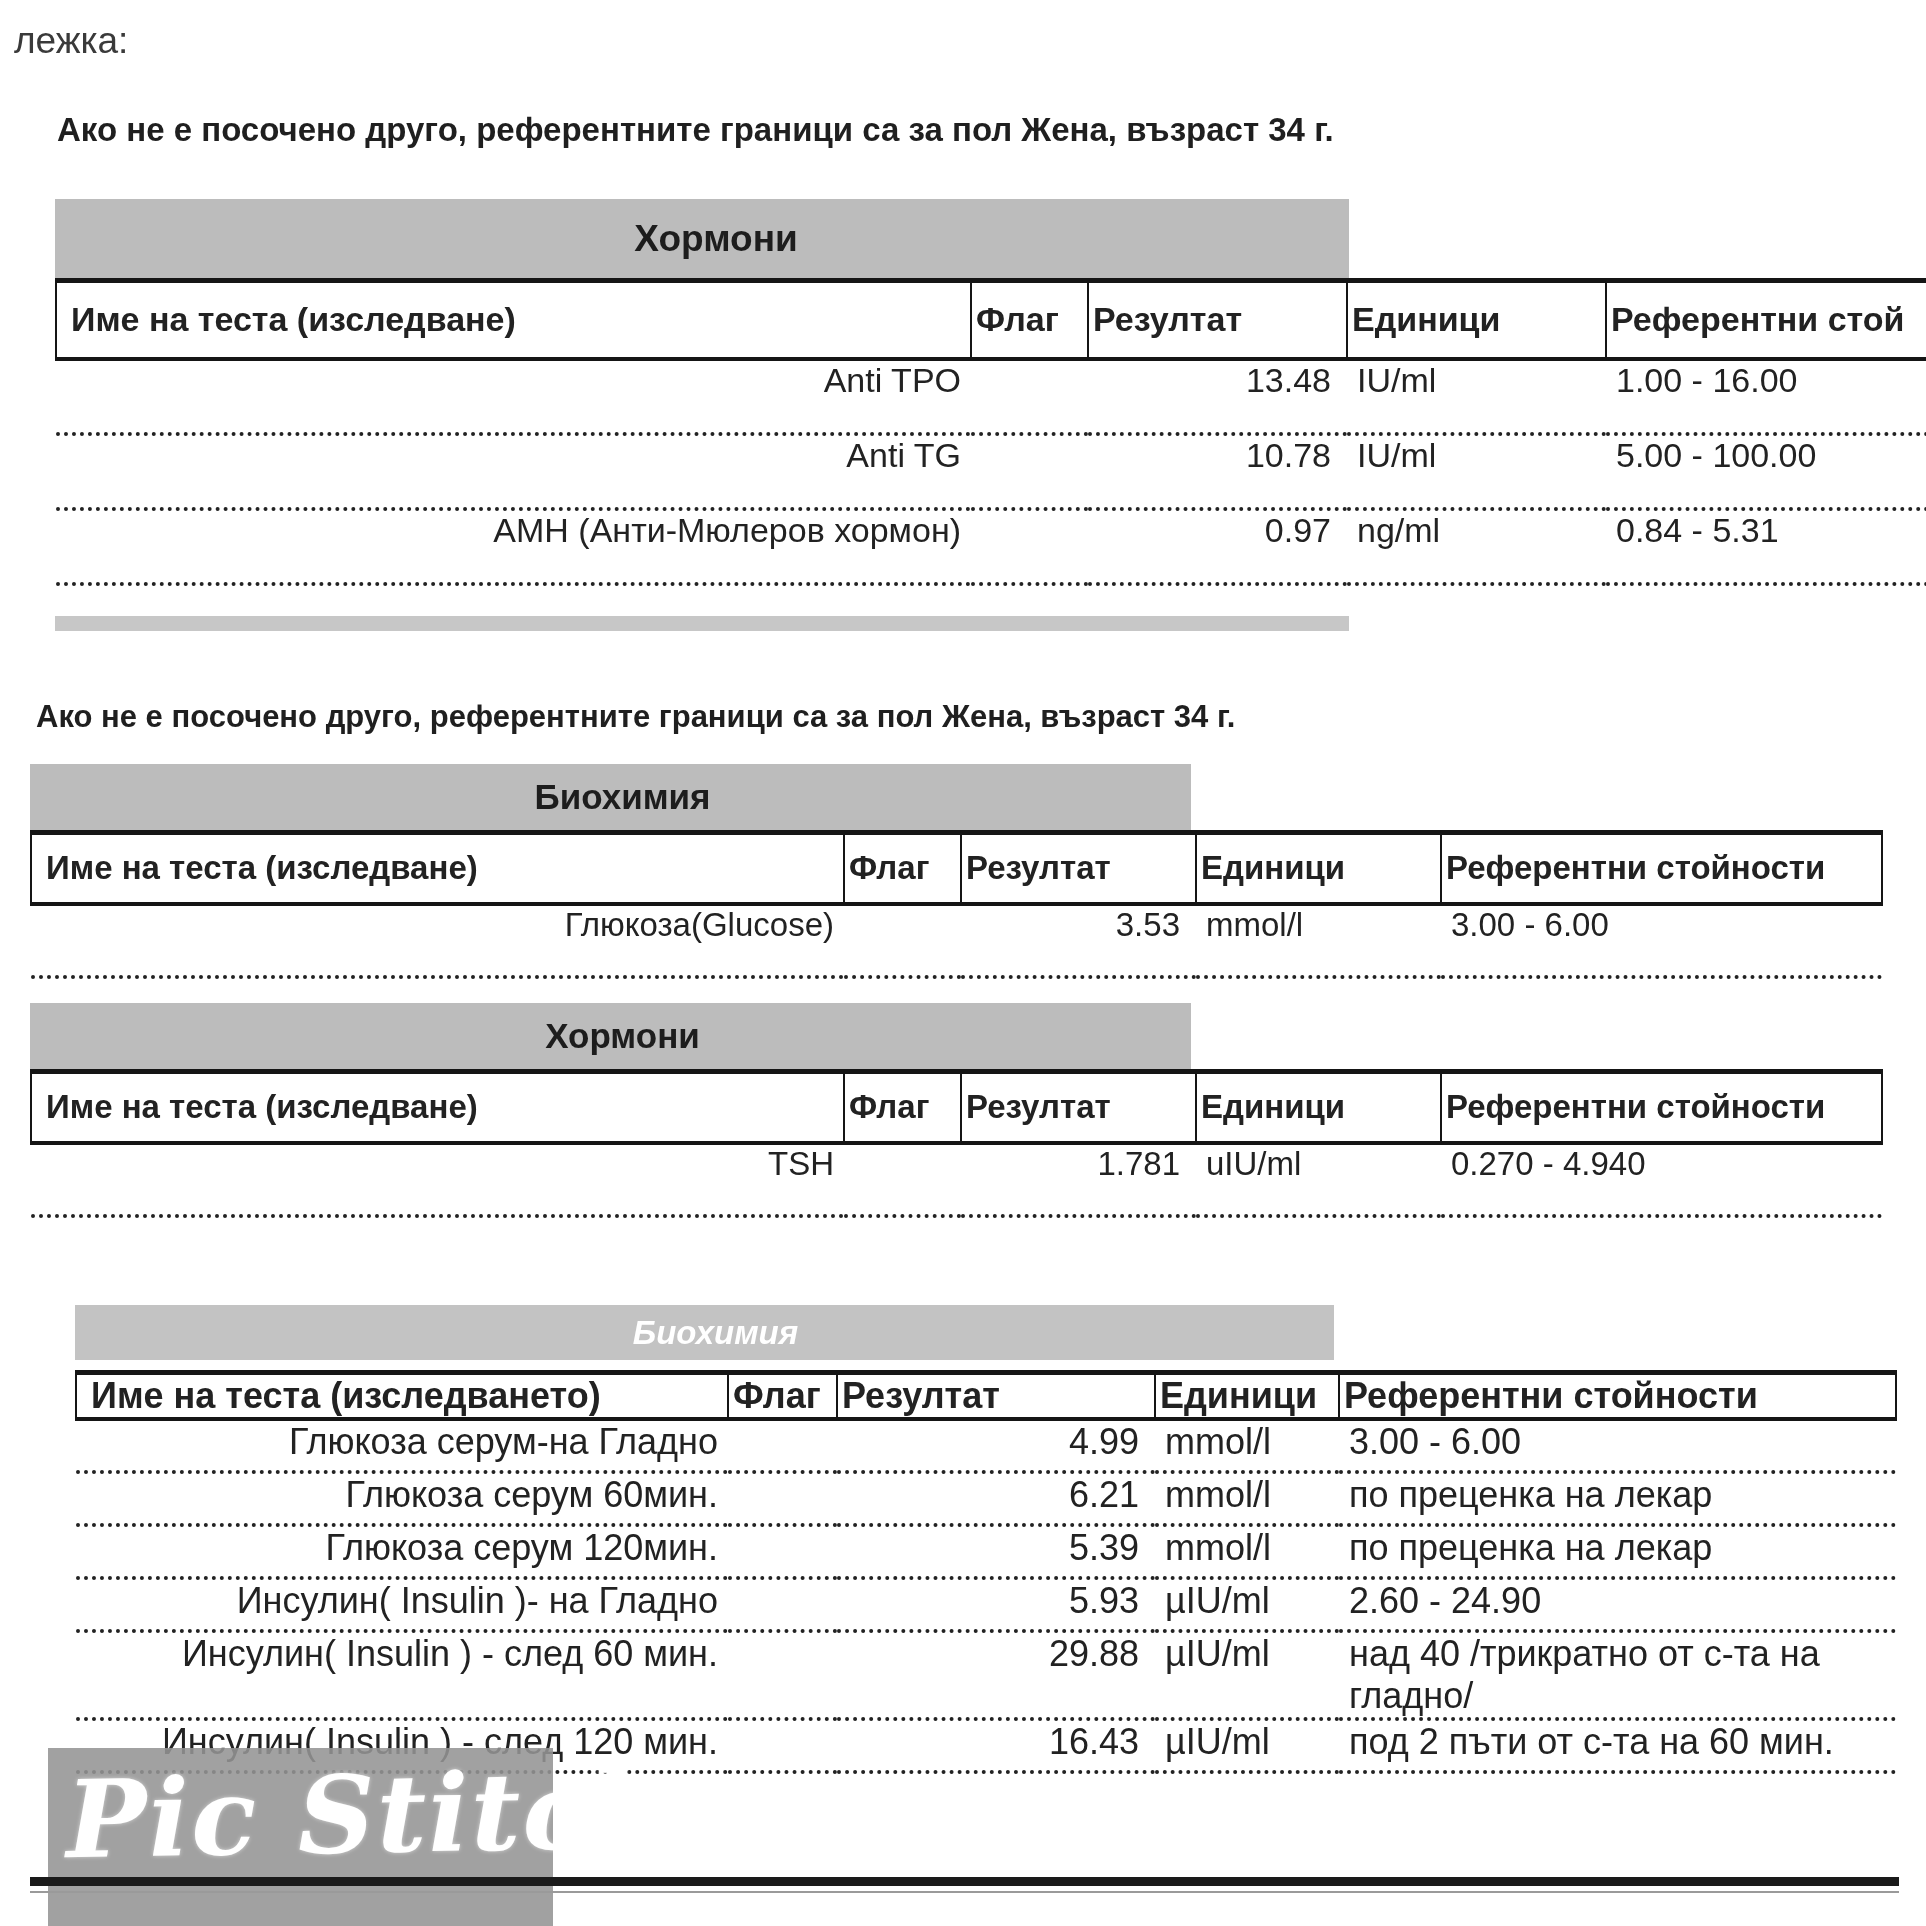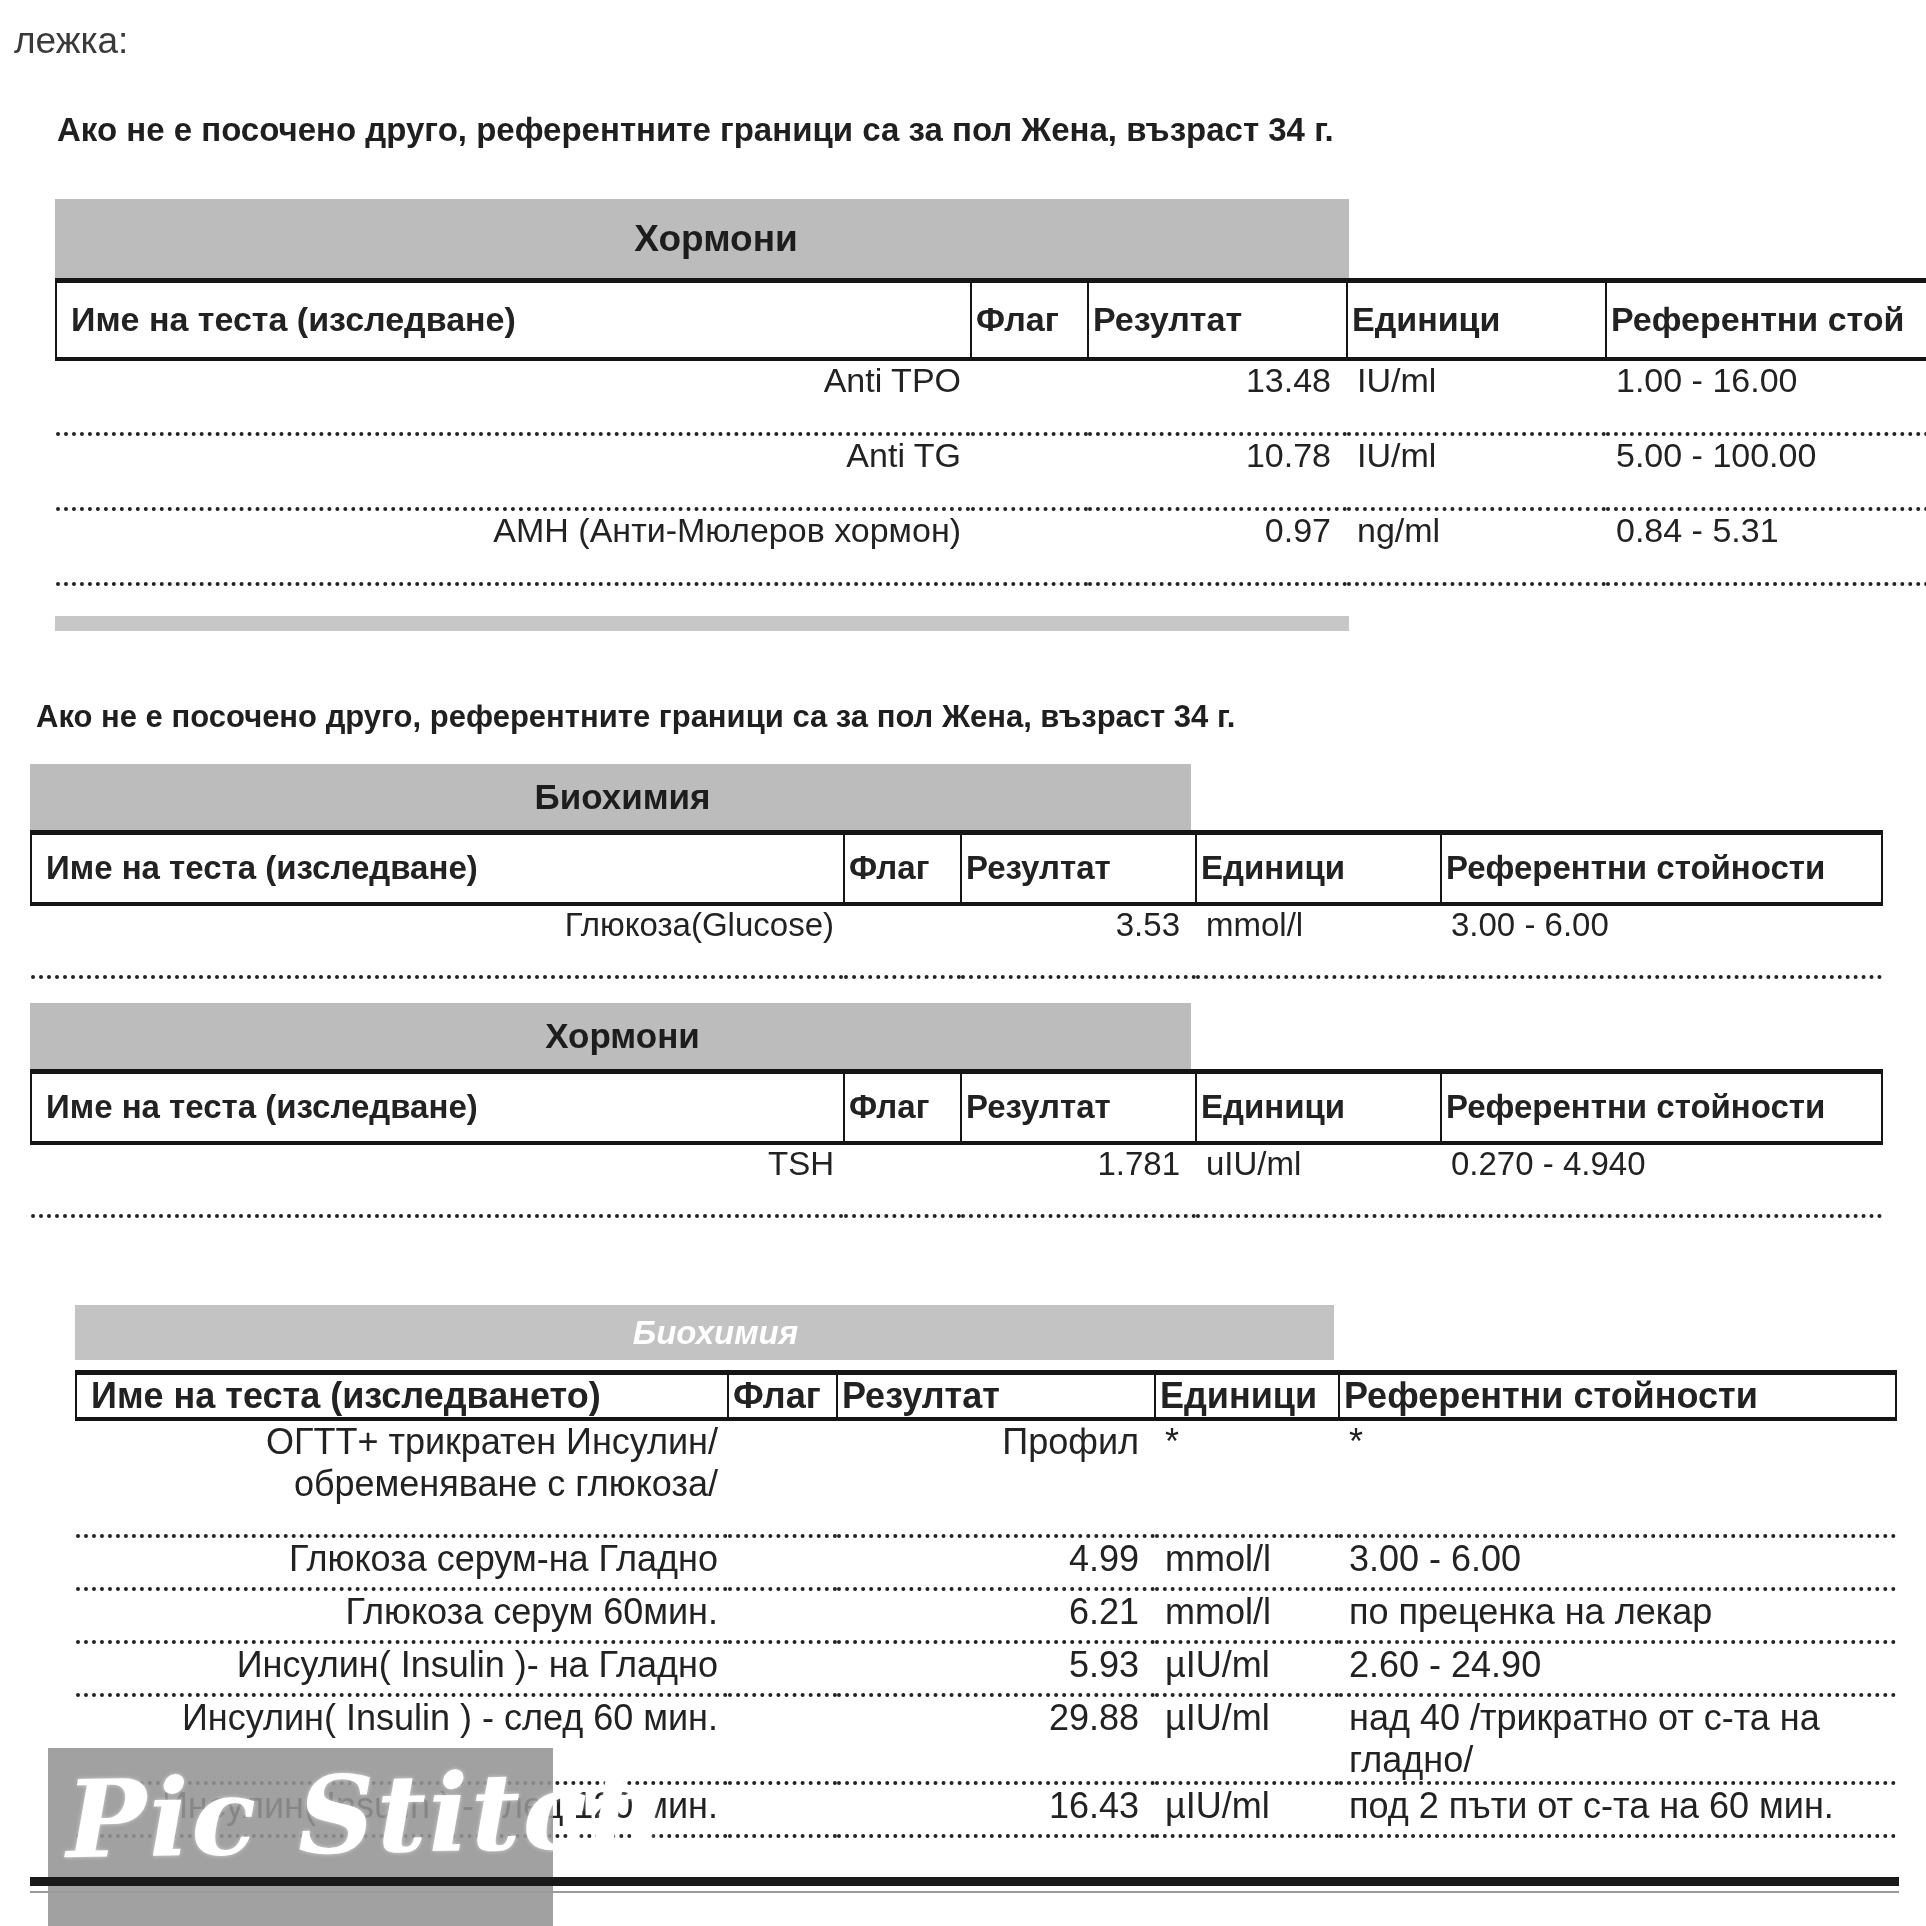--- a/index.html
+++ b/index.html
@@ -206,37 +206,37 @@
         </colgroup>
       <tbody>
           <tr>
         <th class="cname">Име на теста (изследването)</th>
         <th class="cfl">Флаг</th>
         <th class="cres">Резултат</th>
         <th>Единици</th>
         <th class="last">Референтни стойности</th>
       </tr>
       <tr>
-        <td class="cname tall">ОГТТ+ трикратен Инсулин/обременяване с глюкоза/</td>
-        <td class="cfl tall"></td>
-        <td class="cres tall">Профил</td>
-        <td class="tall">*</td>
-        <td class="tall">*</td>
-      </tr>
-      <tr>
         <td class="cname indent">Глюкоза серум-на Гладно</td>
         <td class="cfl"></td>
         <td class="cres">4.99</td>
         <td>mmol/l</td>
         <td>3.00 - 6.00</td>
       </tr>
       <tr>
         <td class="cname indent">Глюкоза серум 60мин.</td>
         <td class="cfl"></td>
         <td class="cres">6.21</td>
+        <td>mmol/l</td>
+        <td>по преценка на лекар</td>
+      </tr>
+      <tr>
+        <td class="cname indent">Глюкоза серум 120мин.</td>
+        <td class="cfl"></td>
+        <td class="cres">5.39</td>
         <td>mmol/l</td>
         <td>по преценка на лекар</td>
       </tr>
       <tr>
         <td class="cname indent">Инсулин( Insulin )- на Гладно</td>
         <td class="cfl"></td>
         <td class="cres">5.93</td>
         <td>µIU/ml</td>
         <td>2.60 - 24.90</td>
       </tr>

